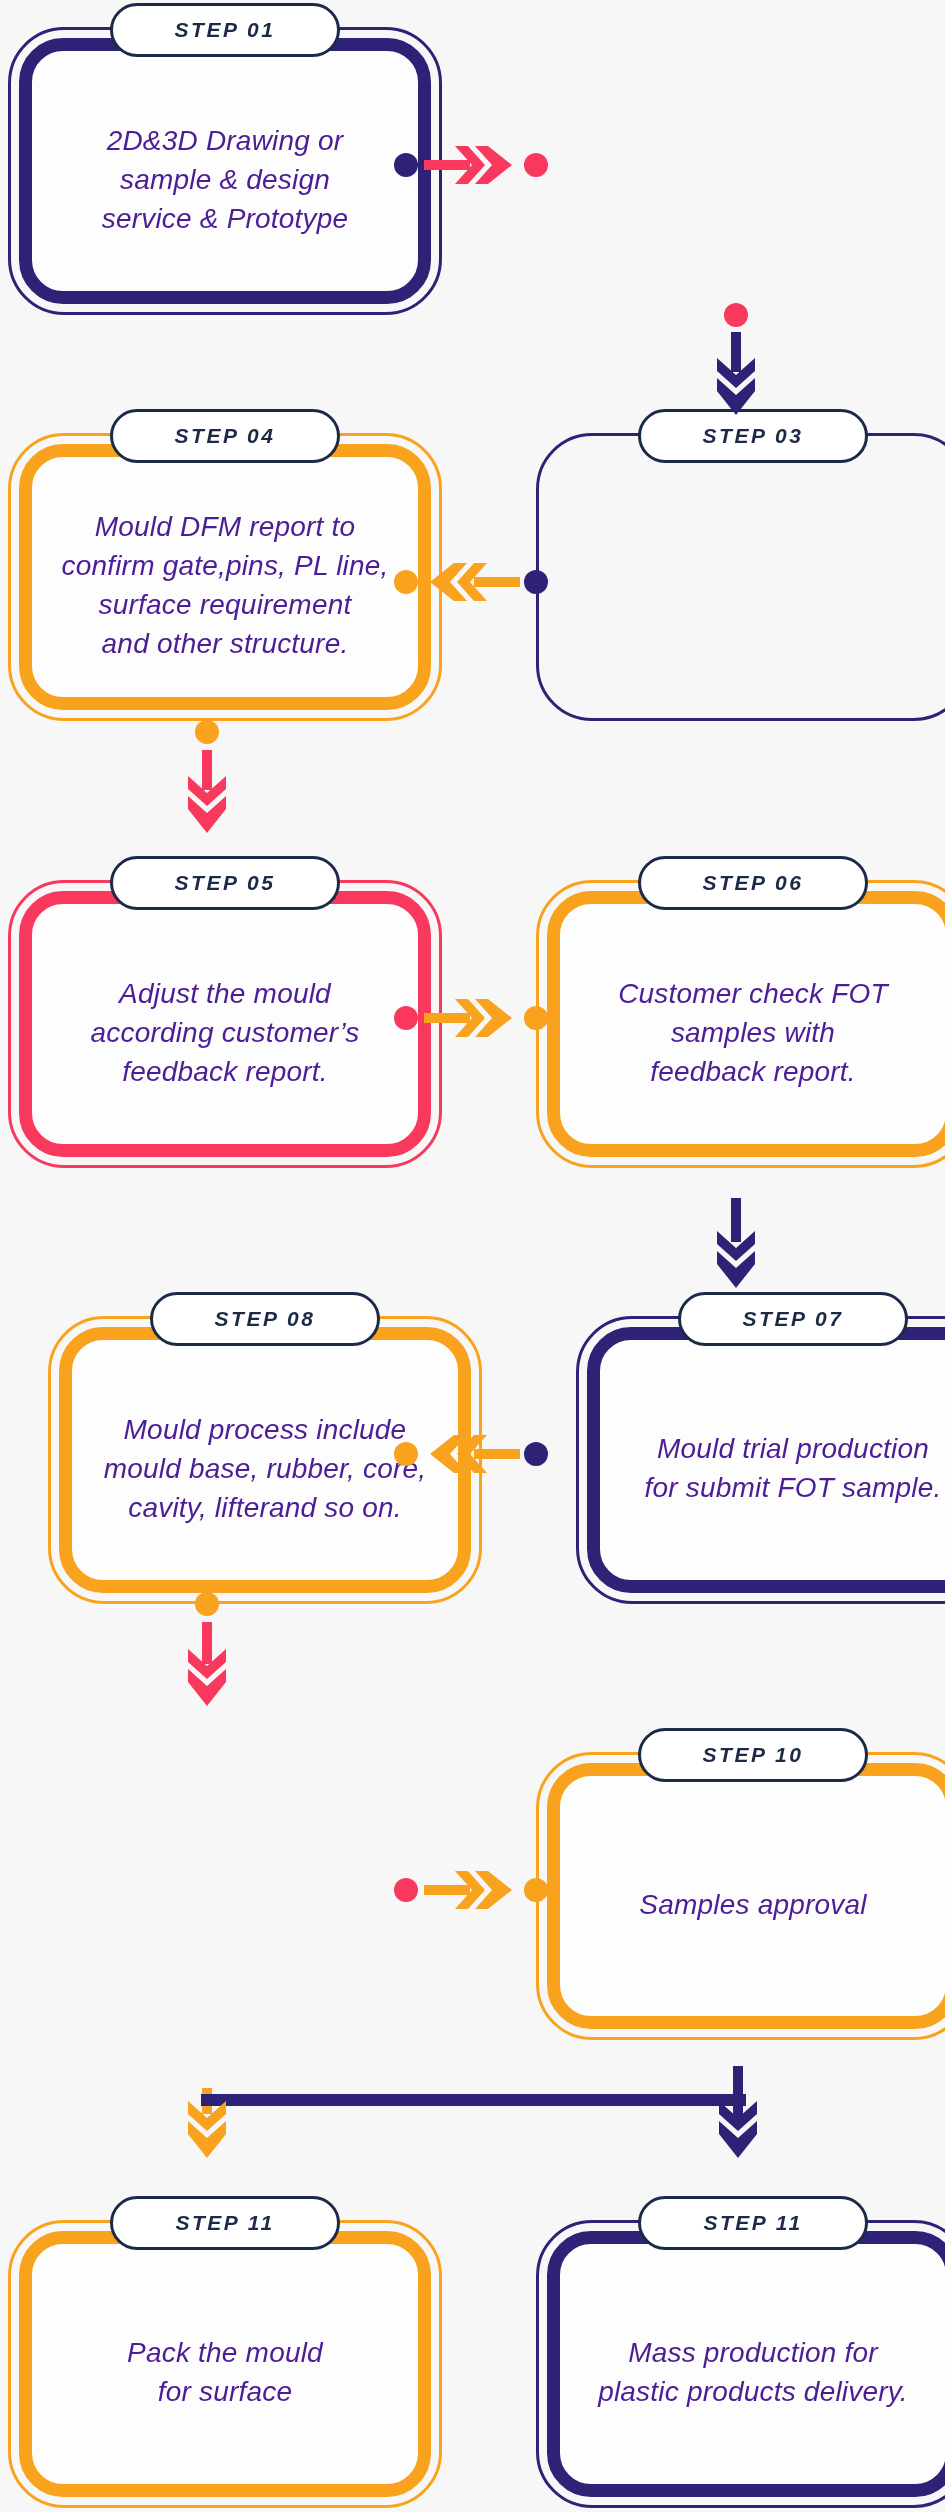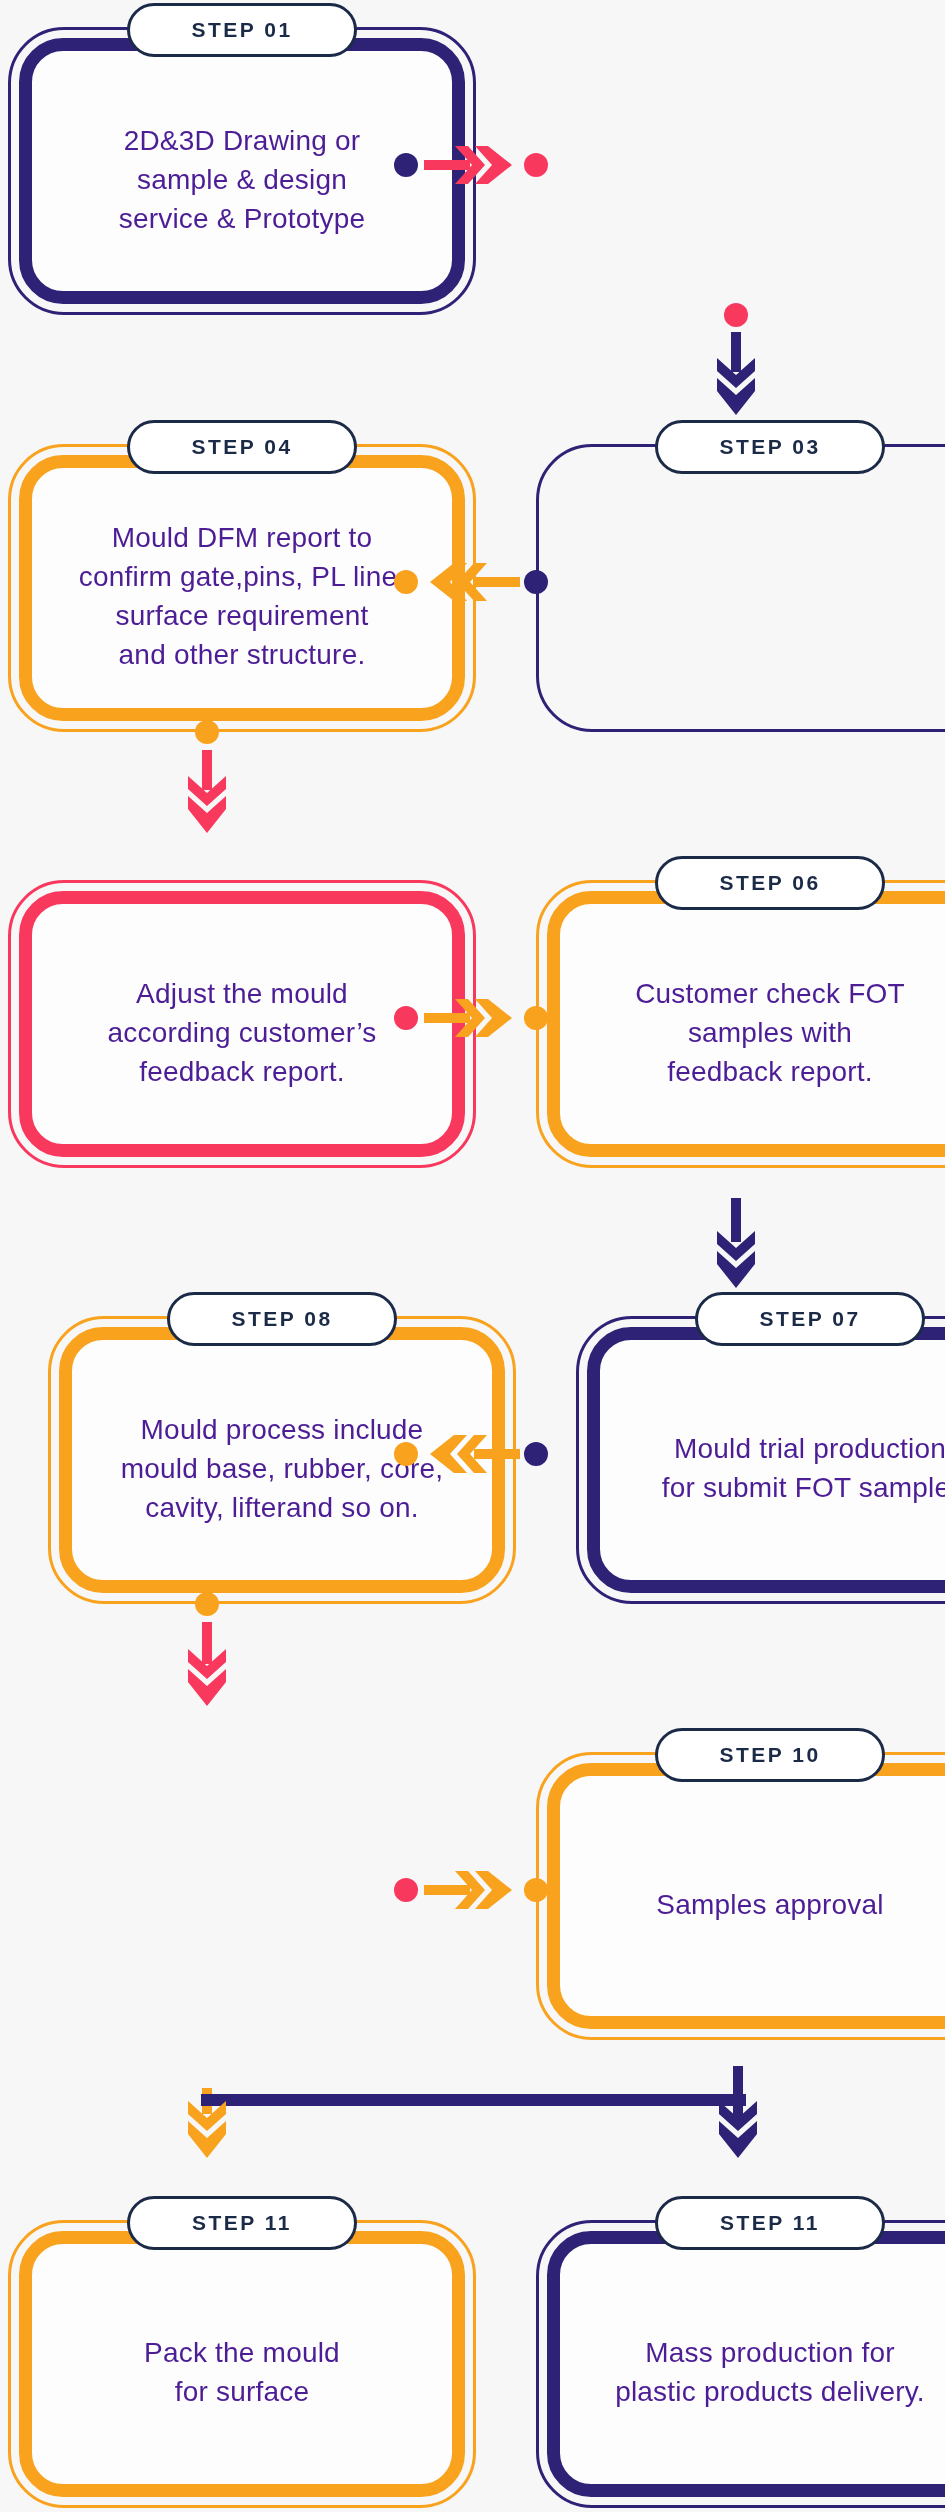--- a/index.html
+++ b/index.html
@@ -11,25 +11,26 @@
     position:relative;
     width:945px;
     height:2512px;
     margin:0 auto;
     background:#f7f7f8;
     overflow:hidden;
   }
   
   .box{
     position:absolute;
-    width:468px;
+    width:434px;
     height:288px;
     border:3px solid var(--c);
     border-radius:56px;
     box-sizing:border-box;
+    font-style:italic;
   }
   .box .inner{
     position:absolute;
     inset:8px;
     border:13px solid var(--c);
     border-radius:44px;
     background:#fdfdfe;
     display:flex;
     align-items:center;
     justify-content:center;
@@ -63,21 +64,21 @@
     color:#1b2a47;
     box-sizing:border-box;
     z-index:5;
   }
   .c-navy{--c:#2e2277;}
   .c-pink{--c:#f8395d;}
   .c-orange{--c:#f9a21d;}
 
   
   .colL{left:8px;}  .colR{left:536px;}
-  .row1{top:27px;}  .row2{top:444px;}  .row3{top:880px;}
+  .row1{top:27px;}  .row2{top:433px;}  .row3{top:880px;}
   .row4{top:1316px;margin-left:40px;}.row5{top:1752px;} .row6{top:2220px;}
 
   
   .overlay{
     position:absolute;
     top:0;left:0;
     width:945px;height:2512px;
     z-index:10;
     pointer-events:none;
   }
@@ -105,20 +106,21 @@
     <div class="pill">STEP 04</div>
     <div class="inner">
       <div class="txt">Mould DFM report to
 confirm gate,pins, PL line,
 surface requirement
 and other structure.</div>
     </div>
   </article>
 
   <article class="box c-pink colL row3">
+    <div class="pill">STEP 05</div>
     <div class="inner">
       <div class="txt">Adjust the mould
 according customer’s
 feedback report.</div>
     </div>
   </article>
 
   <article class="box c-orange colR row3">
     <div class="pill">STEP 06</div>
     <div class="inner">

